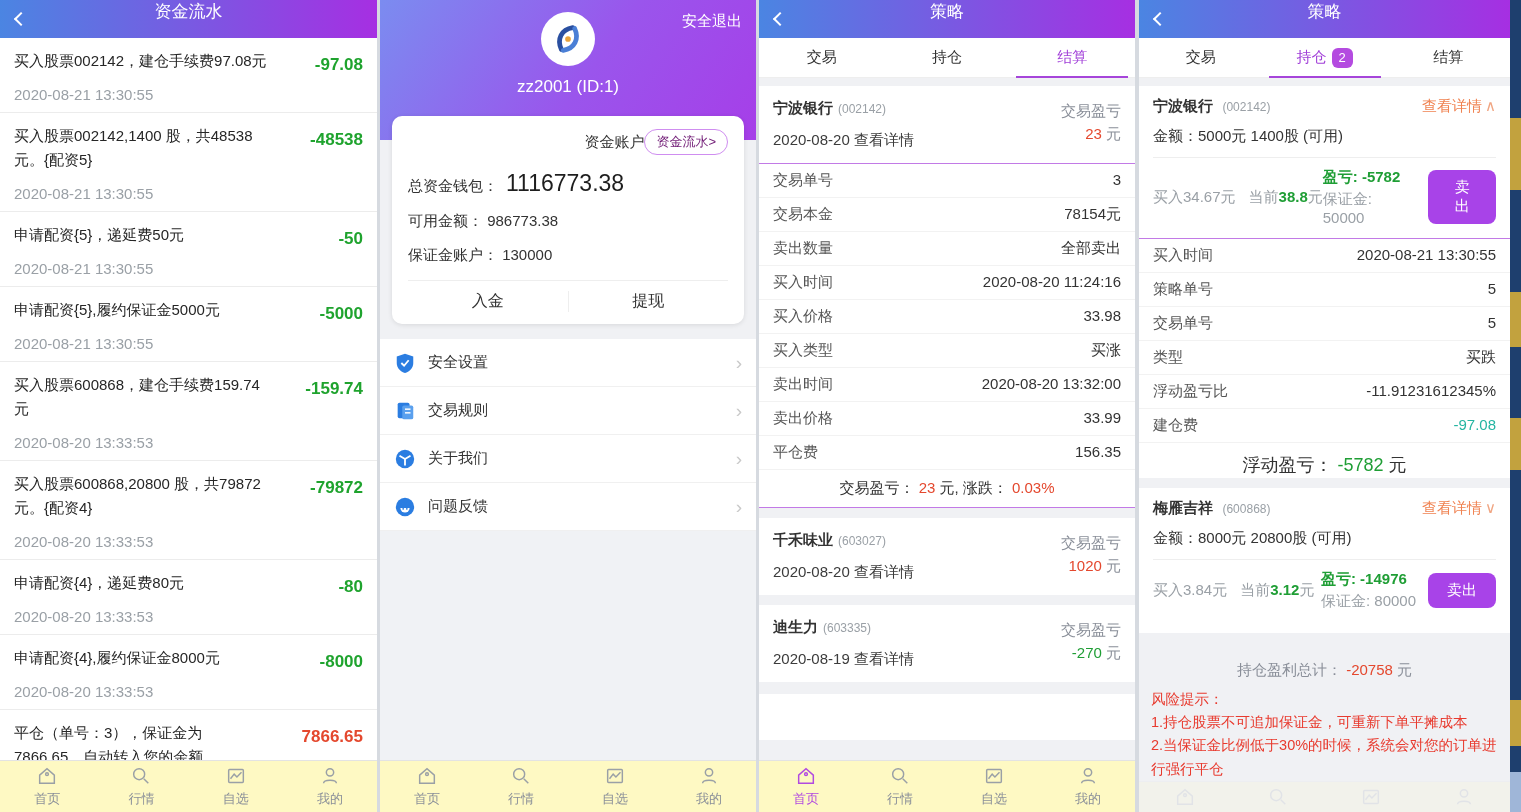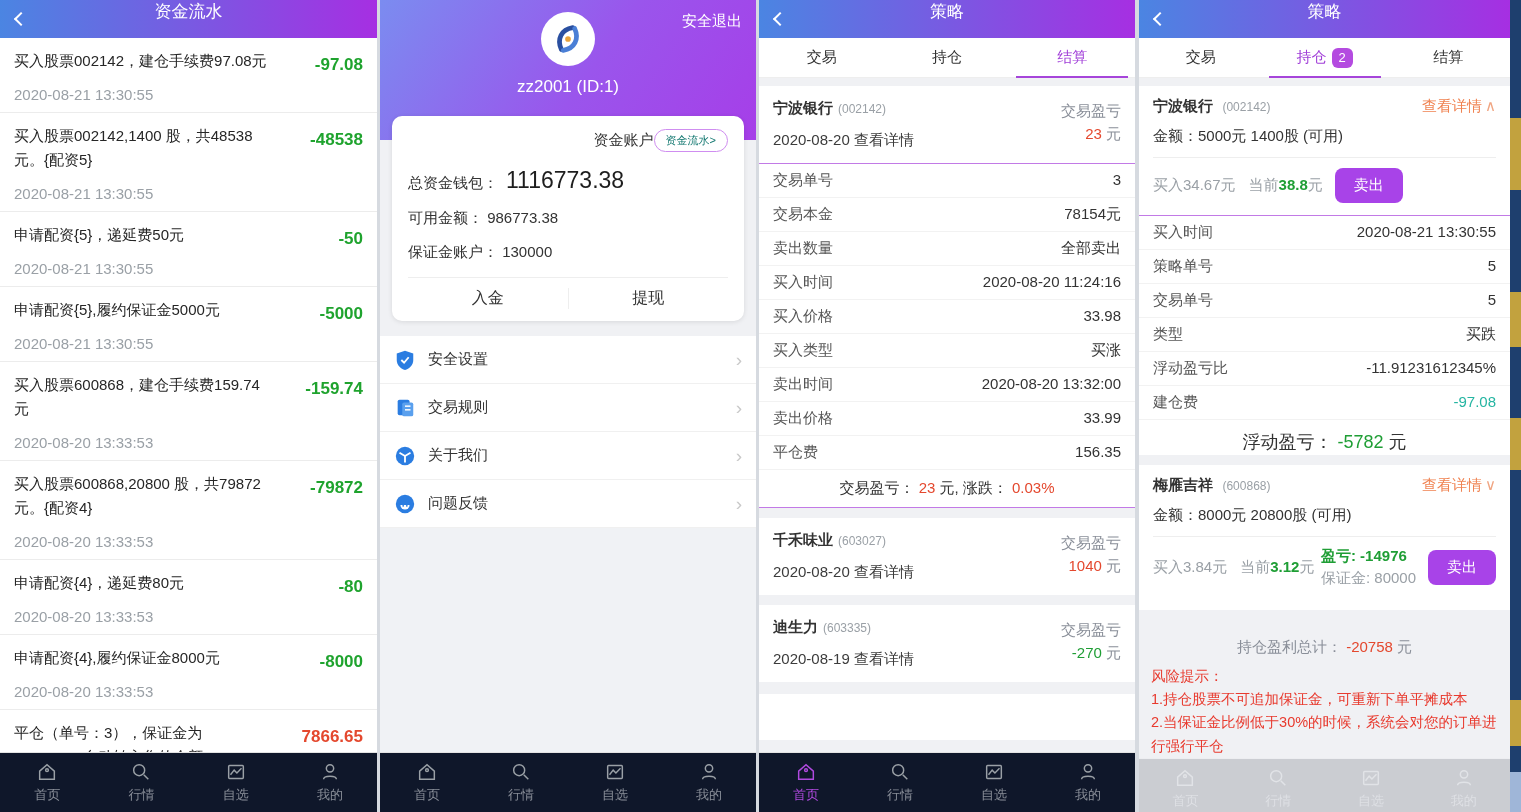--- a/index.html
+++ b/index.html
@@ -23,35 +23,35 @@
   
   .flow-list{flex:1;overflow:hidden;background:#fff}
   .flow-item{padding:11px 14px 9px;border-bottom:1px solid #ececec;display:flex;justify-content:space-between}
   .flow-left{width:73%}
   .flow-desc{font-size:15px;color:#262626;font-weight:normal;line-height:1.6}
   .flow-time{color:#9aa0a6;font-size:15px;margin-top:13px}
   .flow-amt{font-size:17px;font-weight:bold;color:#1fa32e;white-space:nowrap;margin-top:6px}
   .flow-amt.pos{color:#e4482e}
 
   
-  .tabbar{height:60px;flex-shrink:0;border-top:1px solid #e3e3e3;display:flex;background:#0f172a;margin-top:auto}
+  .tabbar{height:52px;flex-shrink:0;border-top:1px solid #e3e3e3;display:flex;background:#fef9c3;margin-top:auto}
   .tb-item{flex:1;display:flex;flex-direction:column;align-items:center;justify-content:center;gap:3px;font-size:13px;color:#8a8f99}
   .tb-item svg{display:block}
   .tb-item.active{color:#b14ae0}
   .tabbar.ghost{opacity:.16}
 
   
   .p2-top{height:140px;flex-shrink:0;background:linear-gradient(125deg,#7b8cf0,#9a55ec 55%,#a63ee8);position:relative}
   .logout{position:absolute;top:12px;right:14px;color:#fff;font-size:15px}
   .logo{width:54px;height:54px;background:#fff;border-radius:50%;margin:12px auto 0;display:flex;align-items:center;justify-content:center}
   .p2-name{color:#fff;text-align:center;font-size:17px;margin-top:11px}
   .acct-card{background:#fff;border-radius:10px;margin:-24px 12px 0;padding:13px 16px 12px;box-shadow:0 1px 5px rgba(0,0,0,.10);flex-shrink:0;position:relative;z-index:2}
   .acct-head{display:flex;justify-content:flex-end;align-items:center}
   .acct-title{font-size:15px;color:#333}
-  .flow-pill{border:1px solid #cf8df0;color:#0f766e;border-radius:14px;font-size:11px;padding:3px 11px}
+  .flow-pill{border:1px solid #cf8df0;color:#701a75;border-radius:14px;font-size:13px;padding:3px 11px}
   .wallet-row{margin-top:15px;font-size:15px;color:#333;display:flex;align-items:baseline}
   .wallet-val{font-size:23px;color:#1e1e1e;margin-left:8px}
   .acct-row{margin-top:15px;font-size:15px;color:#333}
   .btn-row{display:flex;border-top:1px solid #eee;margin-top:15px;padding-top:10px}
   .btn-half{flex:1;text-align:center;font-size:16px;color:#333}
   .btn-half.l{border-right:1px solid #eee}
   .menu{margin-top:15px;background:#fff}
   .menu-item{display:flex;align-items:center;height:48px;padding:0 14px;border-bottom:1px solid #f0f0f0}
   .menu-icon{width:22px;height:22px;margin-right:12px;flex-shrink:0}
   .menu-label{flex:1;font-size:15px;color:#333}
@@ -380,21 +380,21 @@
     <span class="val-red">0.03%</span>
   </div>
   <div class="gapline" style="height:10px"></div>
   <div class="rec-card">
     <div>
       <div><span class="rec-name">千禾味业</span><span class="rec-code">(603027)</span></div>
       <div class="rec-date"><span>2020-08-20</span> <span>查看详情</span></div>
     </div>
     <div class="rec-pl">
       <div>交易盈亏</div>
-      <div><span class="val-red">1040</span> <span>元</span></div>
+      <div><span class="val-red">1020</span> <span>元</span></div>
     </div>
   </div>
   <div class="gapline" style="height:10px"></div>
   <div class="rec-card">
     <div>
       <div><span class="rec-name">迪生力</span><span class="rec-code">(603335)</span></div>
       <div class="rec-date"><span>2020-08-19</span> <span>查看详情</span></div>
     </div>
     <div class="rec-pl">
       <div>交易盈亏</div>
@@ -457,20 +457,24 @@
       <div>
         <span class="rec-name">宁波银行</span>
         <span class="rec-code">(002142)</span>
       </div>
       <div class="detail-link"><span>查看详情</span><span class="detail-chev">∧</span></div>
     </div>
     <div class="pos-amt">金额：5000元 1400股 (可用)</div>
     <div class="pos-stats">
       <span class="ps-buy">买入34.67元</span>
       <span class="ps-cur"><span>当前</span><b>38.8</b><span>元</span></span>
+      <span class="ps-mid">
+        <div class="ps-pl">盈亏: -5782</div>
+        <div class="ps-margin">保证金: 50000</div>
+      </span>
       <button class="sell-btn">卖出</button>
     </div>
   </div>
   <div class="dtable">
     <div class="drow">
         <span class="dlabel">买入时间</span>
         <span class="dval">2020-08-21 13:30:55</span>
       </div>
     <div class="drow">
         <span class="dlabel">策略单号</span>

